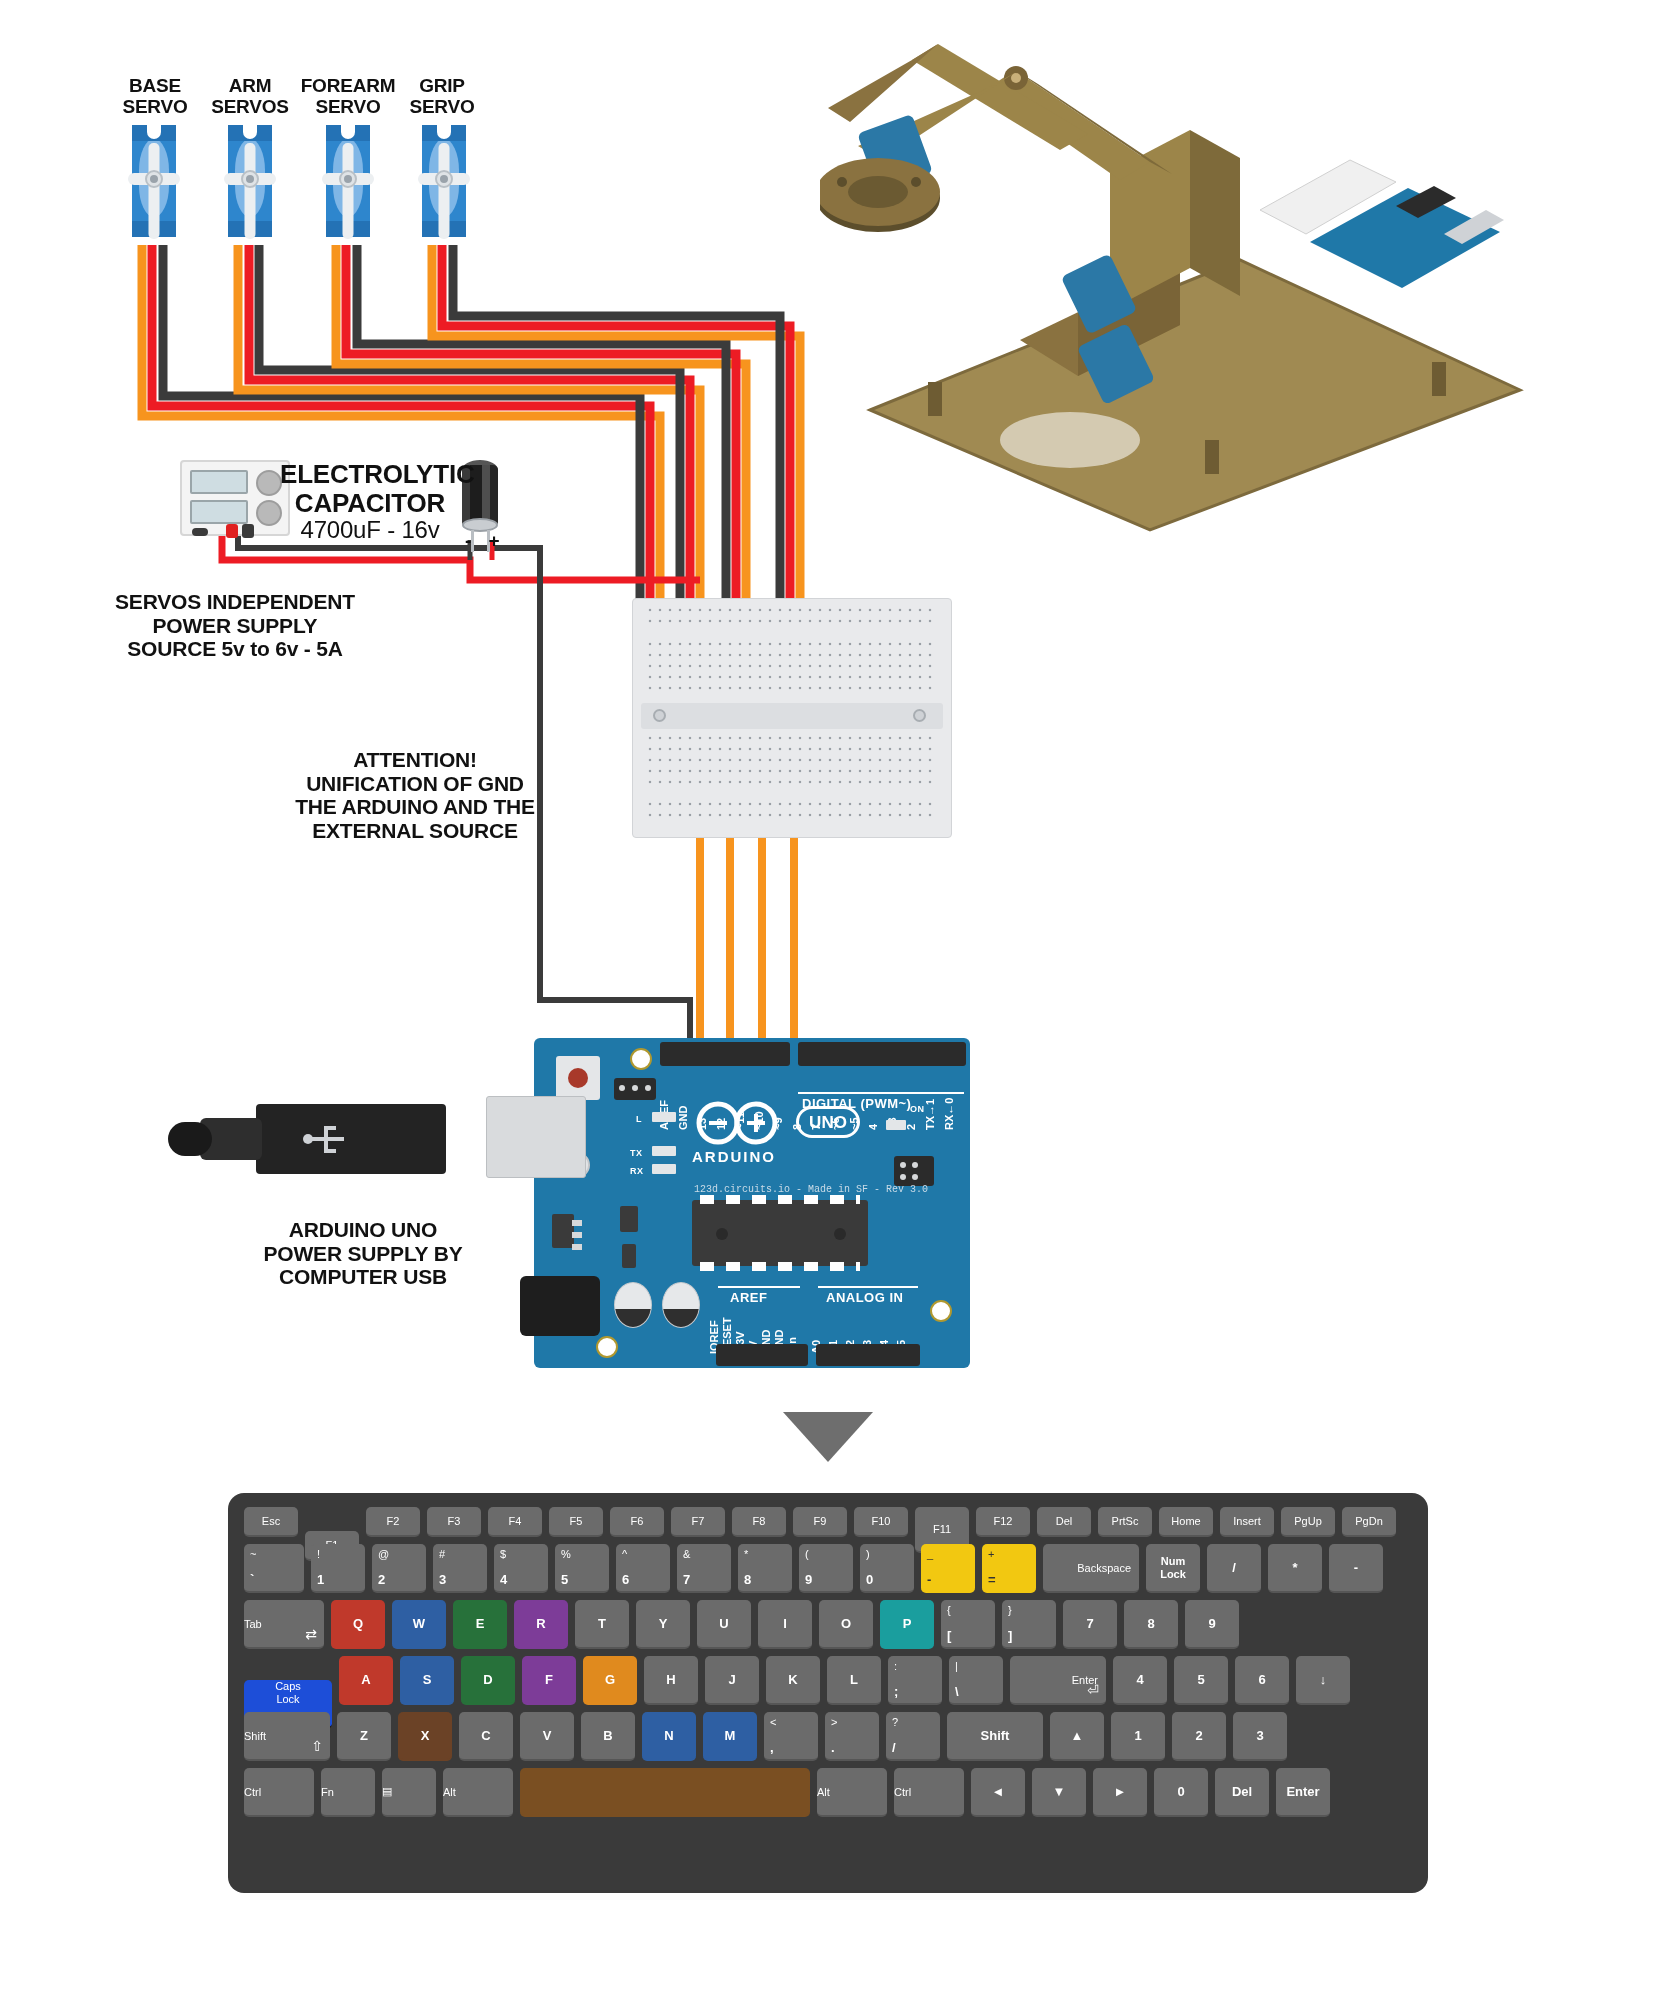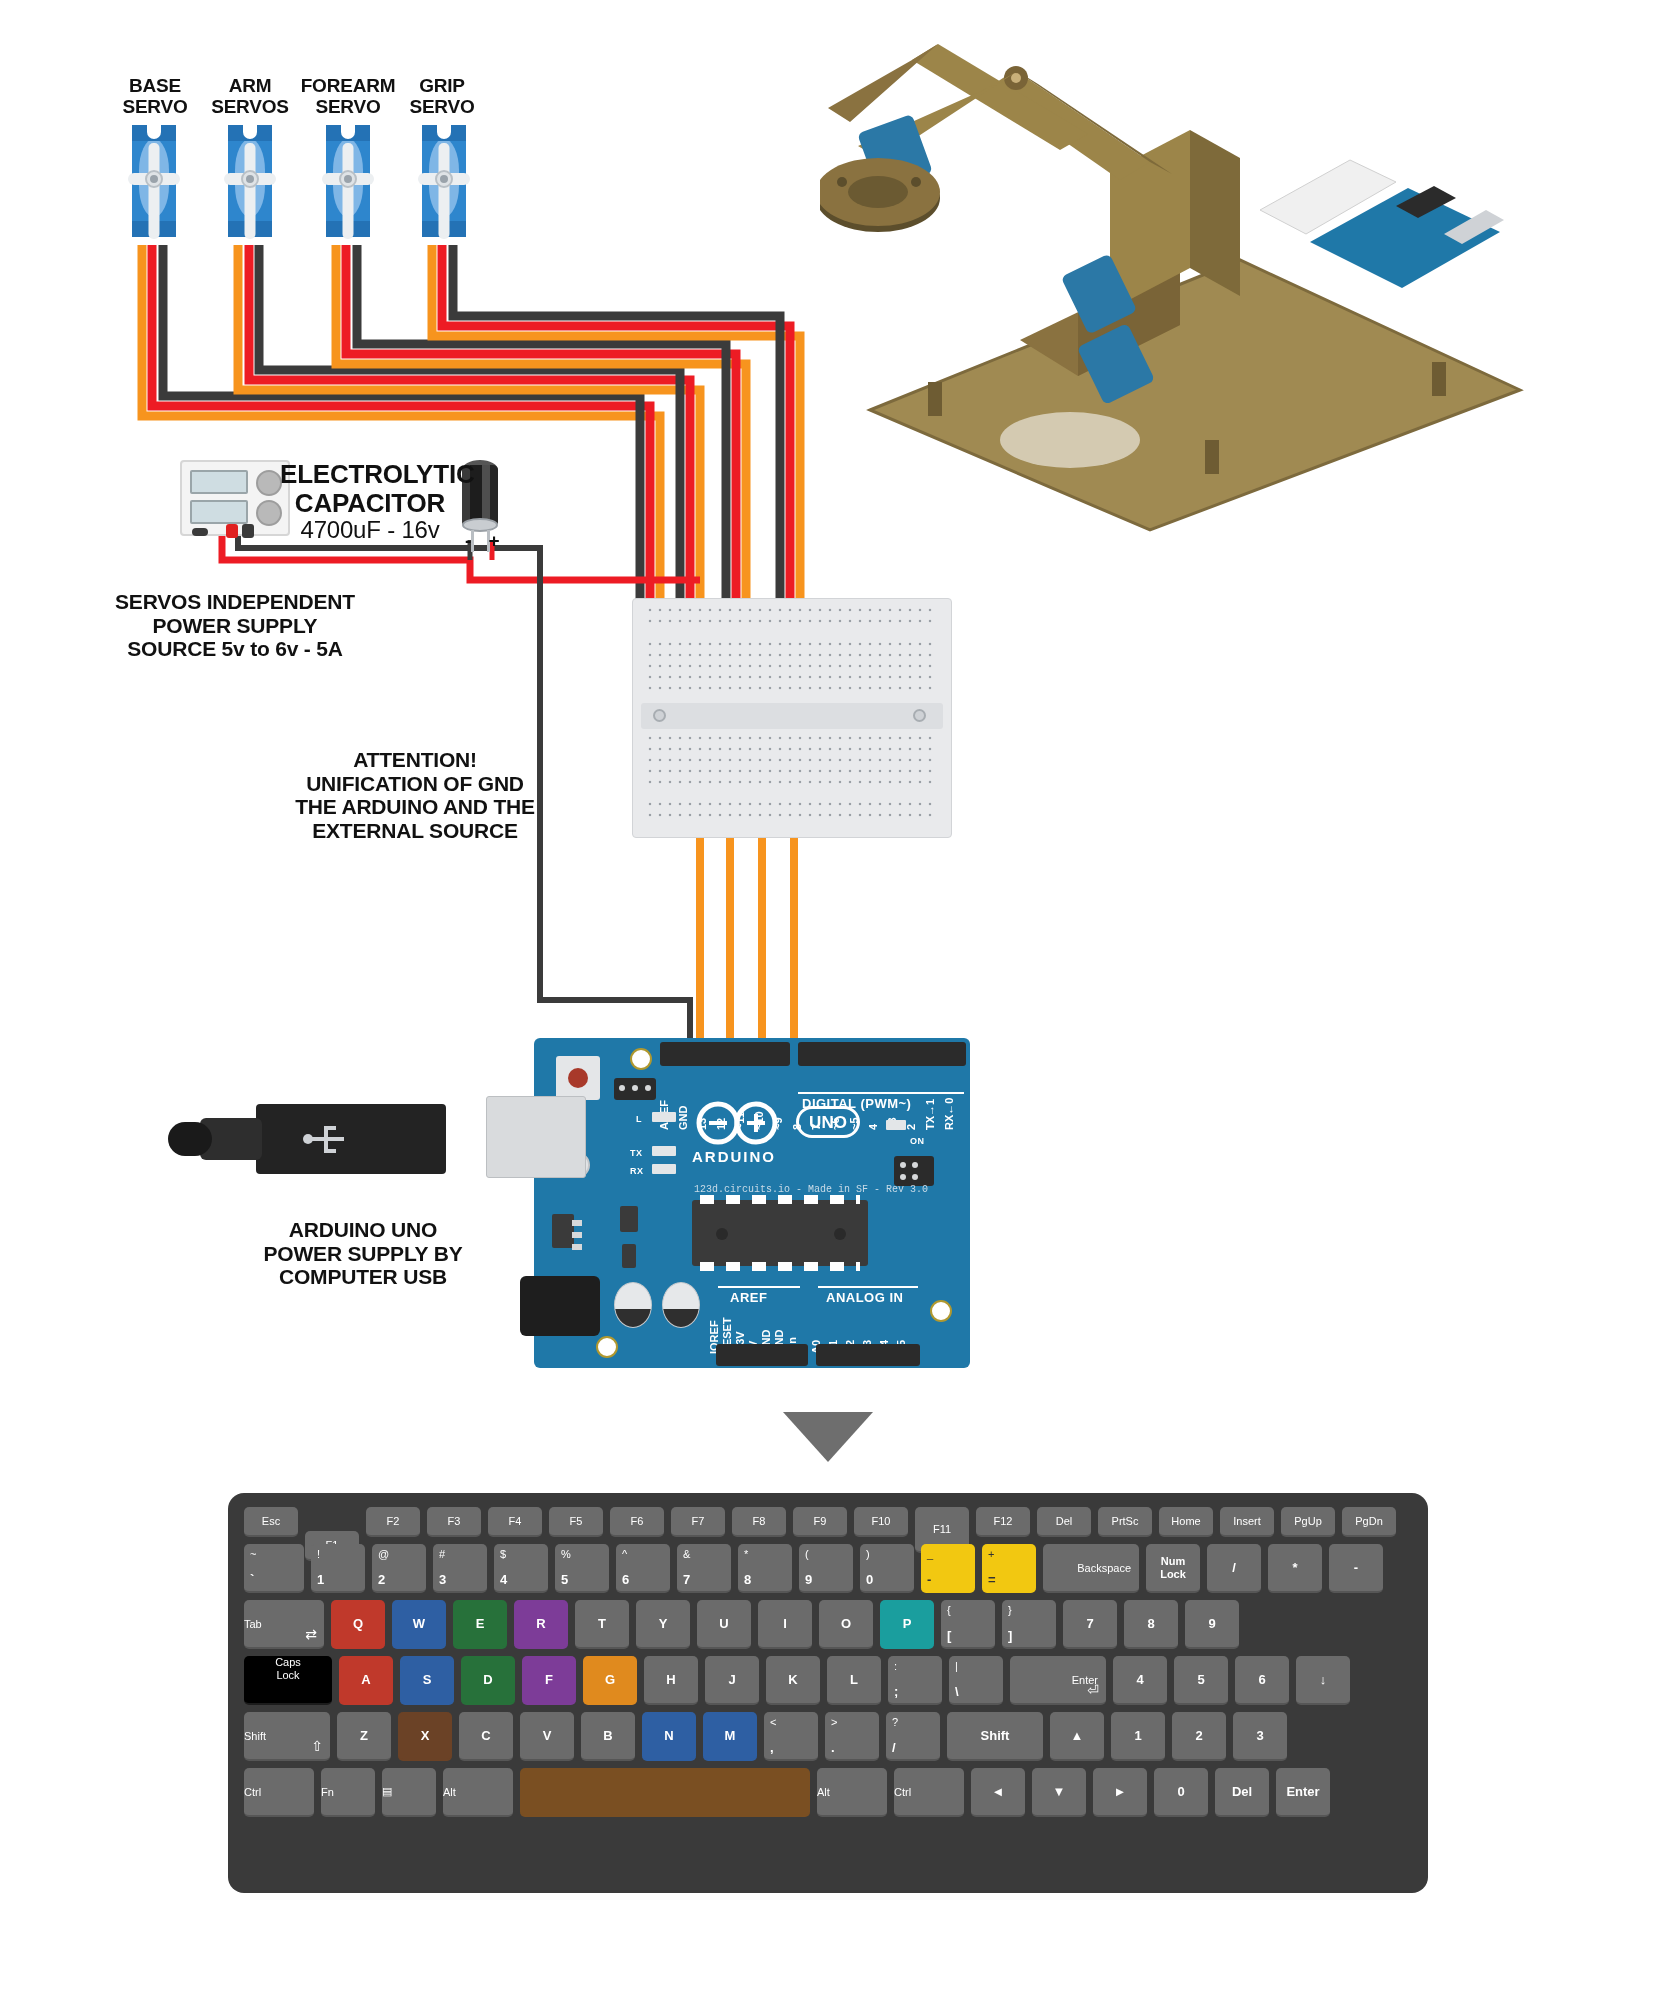--- a/index.html
+++ b/index.html
@@ -399,21 +399,21 @@
     <rect x="53" y="21" width="18" height="4" fill="#fff"></rect>
     <rect x="60" y="14" width="4" height="18" fill="#fff"></rect>
   </svg>
   <div class="ard-logo-txt" style="left:158px; top:110px; font-size:15px;">ARDUINO</div>
 
   <div class="abs" style="left:262px; top:68px; width:64px; height:32px; border-radius:16px; border:3px solid #fff;">
     <div class="abs" style="left:0; top:4px; width:58px; text-align:center; color:#fff; font-size:17px; font-weight:bold;">UNO</div>
   </div>
 
   <div class="ard-led" style="left:352px; top:82px; width:20px; height:10px;"></div>
-  <div class="ard-txt" style="left:376px; top:98px; font-weight:bold;">ON</div>
+  <div class="ard-txt" style="left:376px; top:66px; font-weight:bold;">ON</div>
 
   <div class="ard-hdr" style="left:360px; top:118px; width:40px; height:30px;">
     <div class="abs" style="left:6px; top:6px; width:6px; height:6px; border-radius:50%; background:#d6d8da;"></div>
     <div class="abs" style="left:18px; top:6px; width:6px; height:6px; border-radius:50%; background:#d6d8da;"></div>
     <div class="abs" style="left:6px; top:18px; width:6px; height:6px; border-radius:50%; background:#d6d8da;"></div>
     <div class="abs" style="left:18px; top:18px; width:6px; height:6px; border-radius:50%; background:#d6d8da;"></div>
   </div>
 
   <div class="abs" style="left:-32px; top:114px; width:88px; height:26px; border-radius:13px;
               background:#e2e4e6; border:2px solid #c4c7ca;">
@@ -672,21 +672,21 @@
         <span>7</span>
       </div>
       <div class="key" style="width: 54px;">
         <span>8</span>
       </div>
       <div class="key" style="width: 54px;">
         <span>9</span>
       </div>
     </div>
     <div class="krow">
-      <div class="key two lbl-left" style="width: 88px; background: #000000; border-bottom-color: rgb(28, 28, 28);">
+      <div class="key two lbl-left" style="width: 88px; background: #1d4ed8; border-bottom-color: rgb(28, 28, 28); margin-top: 24px;">
         <span>Caps</span>
         <span>Lock</span>
       </div>
       <div class="key" style="width: 54px; background: rgb(192, 57, 43); border-bottom-color: rgb(192, 57, 43);">
         <span>A</span>
       </div>
       <div class="key" style="width: 54px; background: rgb(46, 95, 163); border-bottom-color: rgb(46, 95, 163);">
         <span>S</span>
       </div>
       <div class="key" style="width: 54px; background: rgb(39, 113, 58); border-bottom-color: rgb(39, 113, 58);">

